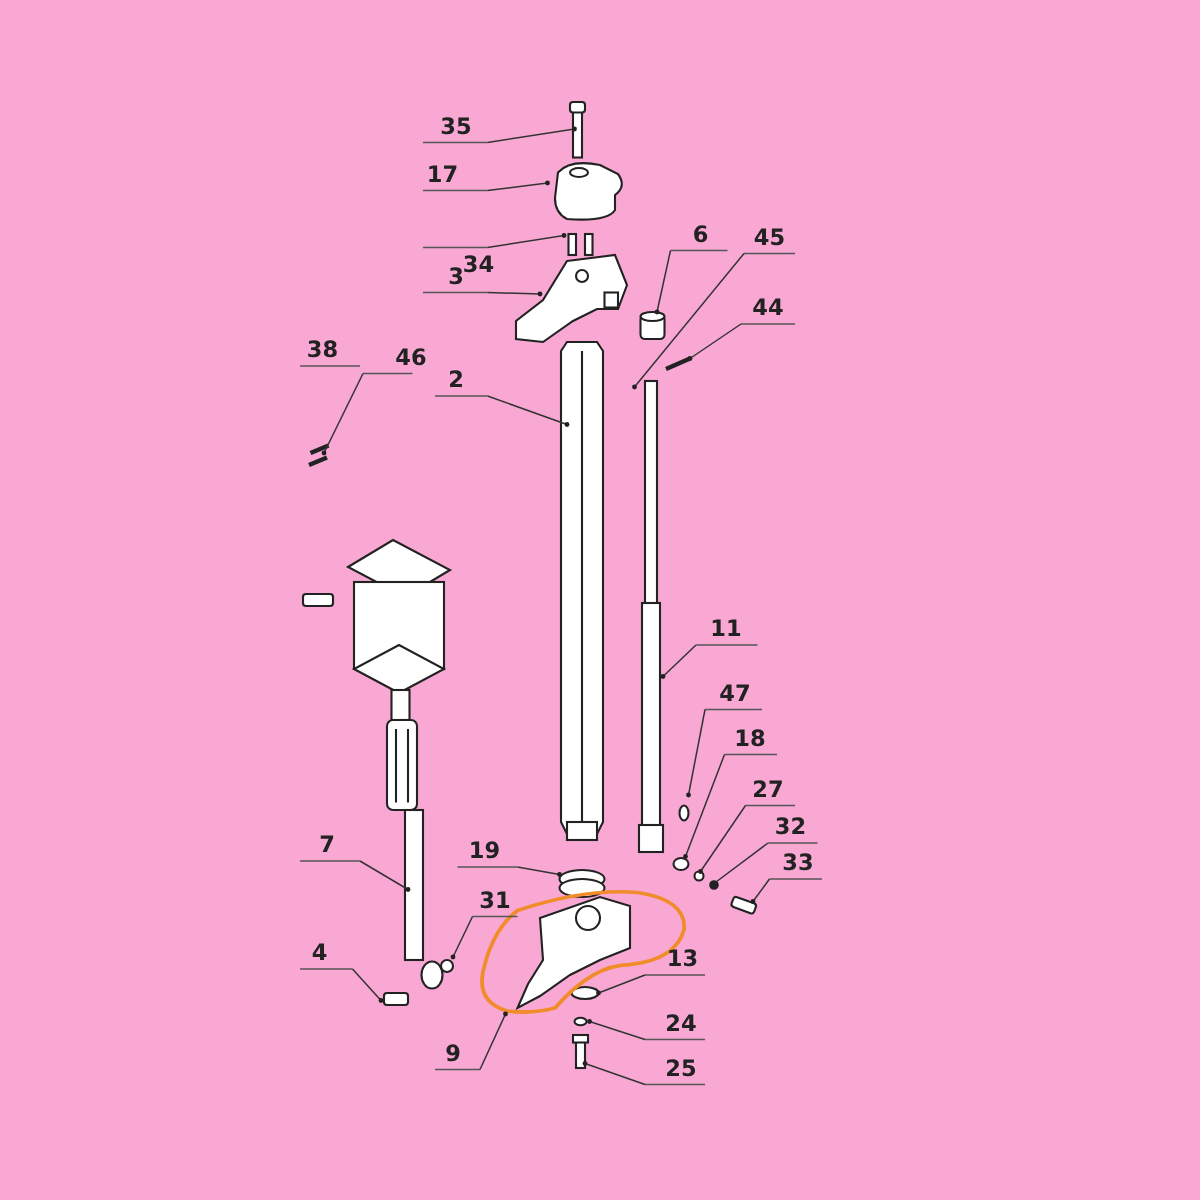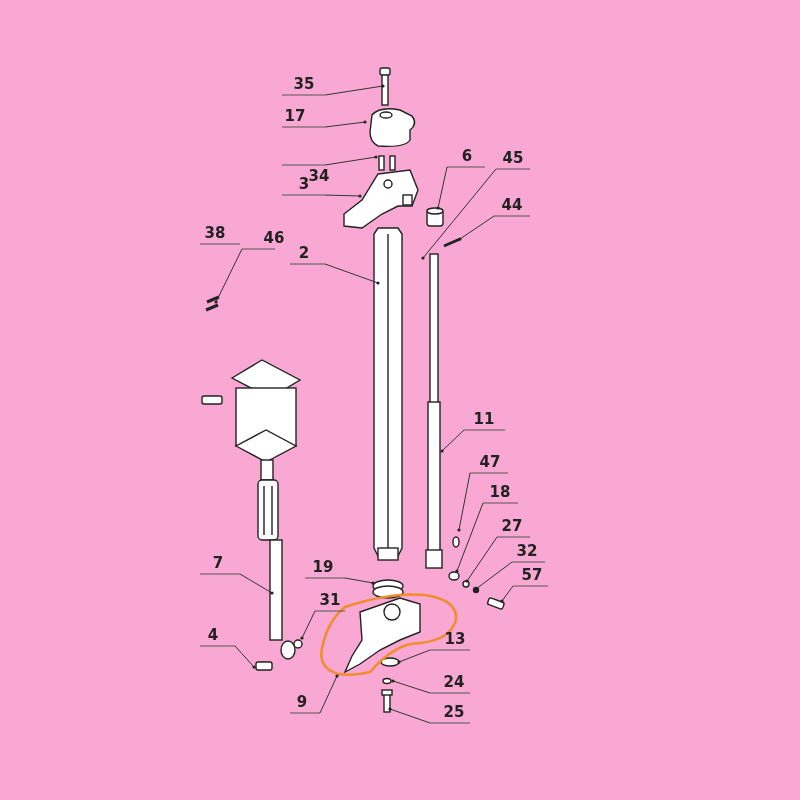--- a/index.html
+++ b/index.html
@@ -207,21 +207,21 @@
       <span class="lbl" style="left: 513px; top: 166px;">45</span>
       <span class="lbl" style="left: 512px; top: 213px;">44</span>
       <span class="lbl" style="left: 215px; top: 241px;">38</span>
       <span class="lbl" style="left: 258px; top: 246px; margin-left: 16px;">46</span>
       <span class="lbl" style="left: 304px; top: 261px;">2</span>
       <span class="lbl" style="left: 484px; top: 427px;">11</span>
       <span class="lbl" style="left: 490px; top: 470px;">47</span>
       <span class="lbl" style="left: 500px; top: 500px;">18</span>
       <span class="lbl" style="left: 512px; top: 534px; text-align: center;">27</span>
       <span class="lbl" style="left: 527px; top: 559px;">32</span>
-      <span class="lbl" style="left: 532px; top: 583px;">57</span>
+      <span class="lbl" style="left: 532px; top: 583px;">33</span>
       <span class="lbl" style="left: 218px; top: 571px;">7</span>
       <span class="lbl" style="left: 323px; top: 575px;">19</span>
       <span class="lbl" style="left: 330px; top: 608px;">31</span>
       <span class="lbl" style="left: 213px; top: 643px;">4</span>
       <span class="lbl" style="left: 455px; top: 647px;">13</span>
       <span class="lbl" style="left: 454px; top: 690px; text-align: right;">24</span>
       <span class="lbl" style="left: 302px; top: 710px;">9</span>
       <span class="lbl" style="left: 454px; top: 720px;">25</span>
     </div>
 </div>

